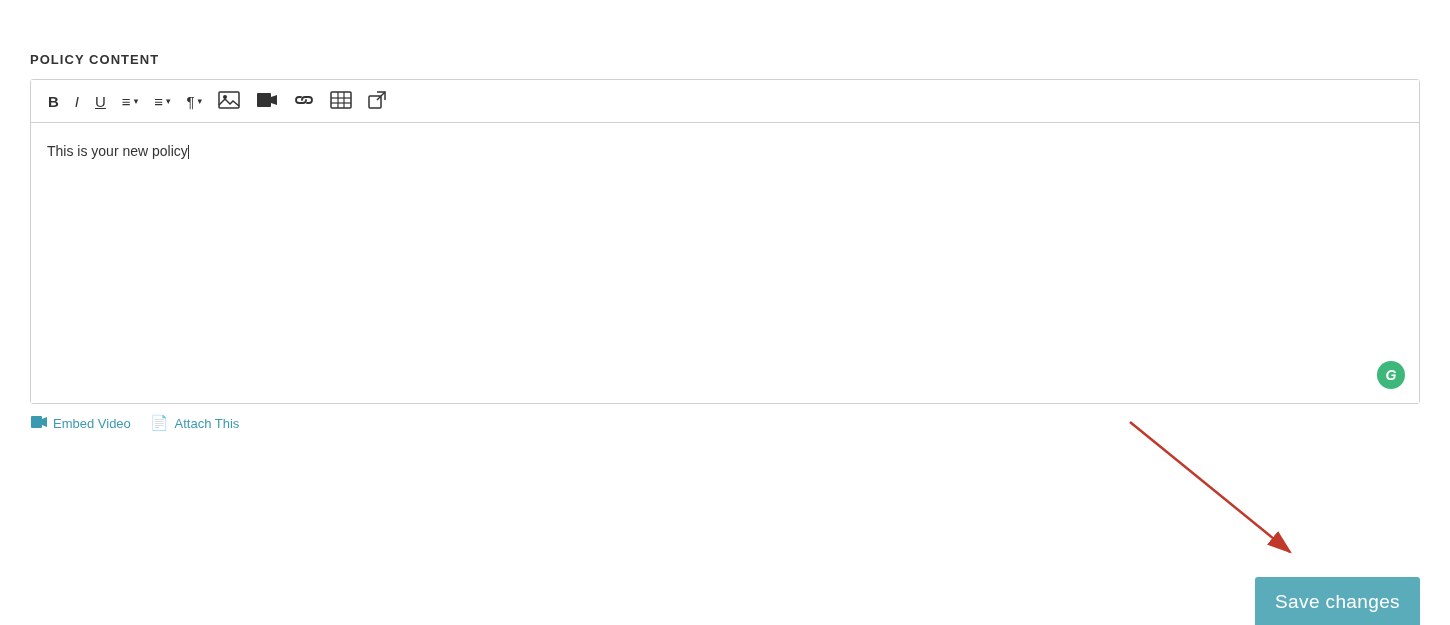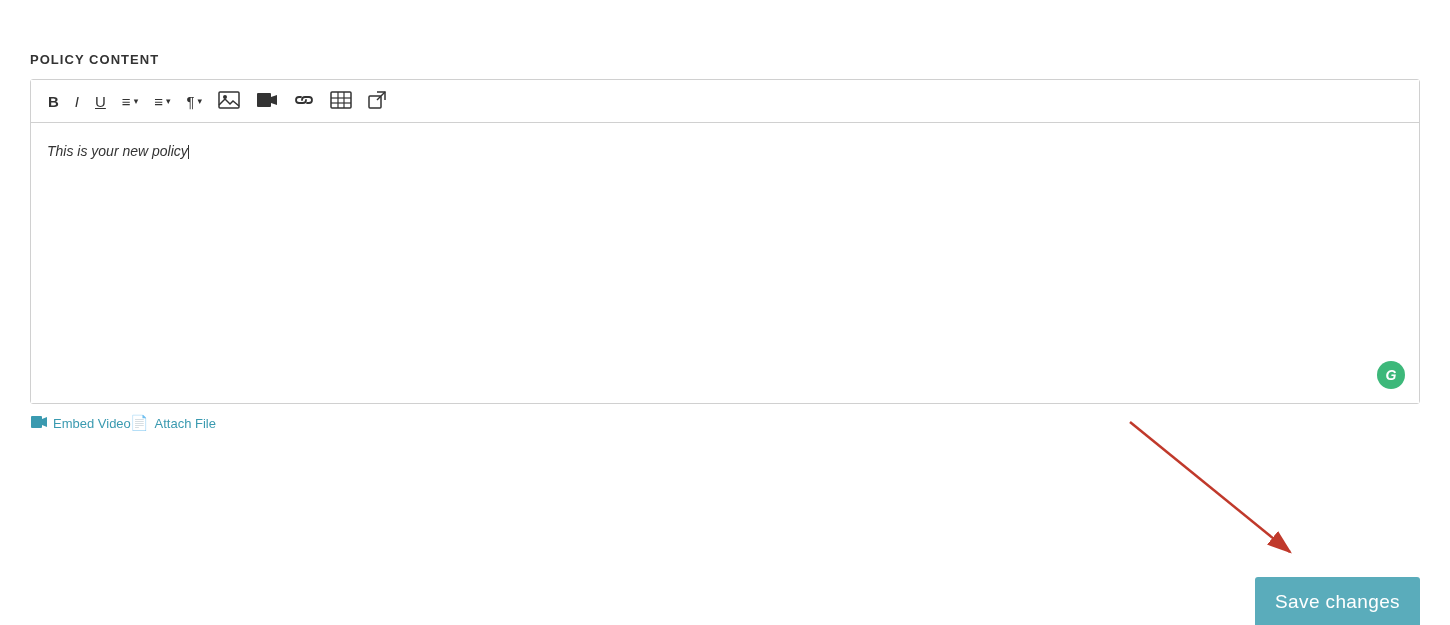--- a/index.html
+++ b/index.html
@@ -72,21 +72,20 @@
       min-height: 280px;
       font-size: 14px;
       color: #333;
       background: #fff;
       position: relative;
     }
 
     .editor-text {
       font-size: 14px;
       color: #333;
-      font-style: italic;
     }
 
     .cursor {
       display: inline-block;
       width: 1px;
       height: 14px;
       background: #333;
       vertical-align: text-bottom;
     }
 
@@ -104,20 +103,21 @@
       color: white;
       font-size: 14px;
       font-weight: bold;
       font-style: italic;
     }
 
     .bottom-bar {
       display: flex;
       align-items: center;
       padding: 10px 0 0 0;
+      gap: 20px;
     }
 
     .bottom-link {
       display: flex;
       align-items: center;
       gap: 5px;
       color: #3a9ab0;
       font-size: 13px;
       cursor: pointer;
       text-decoration: none;
@@ -249,21 +249,21 @@
       <span>
         <svg width="18" height="14" viewBox="0 0 18 14">
           <rect x="1" y="1" width="11" height="12" rx="1" fill="#3a9ab0"></rect>
           <polygon points="12,4 17,2 17,12 12,10" fill="#3a9ab0"></polygon>
         </svg>
       </span>
       <span>Embed Video</span>
     </a>
     <a class="bottom-link" href="#">
       <span style="font-size:15px; color:#3a9ab0;">📄</span>
-      <span>Attach File</span>
+      <span>Attach This</span>
     </a>
   </div>
 
   <button class="save-btn">Save changes</button>
 
   <svg class="arrow-svg" xmlns="http://www.w3.org/2000/svg">
     <defs>
       <marker id="arrowhead" markerWidth="10" markerHeight="7" refX="9" refY="3.5" orient="auto">
         <polygon points="0 0, 10 3.5, 0 7" fill="#c0392b"></polygon>
       </marker>

